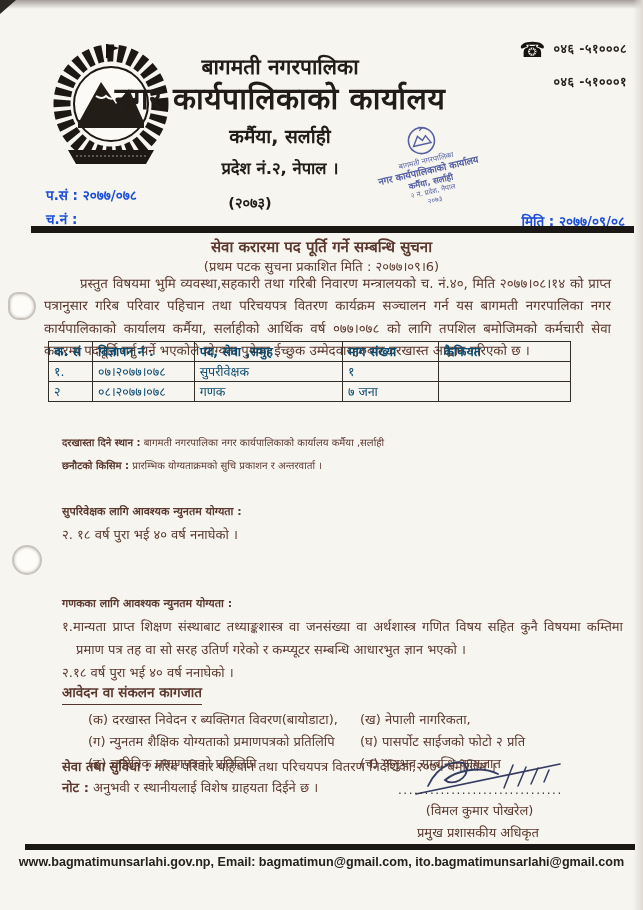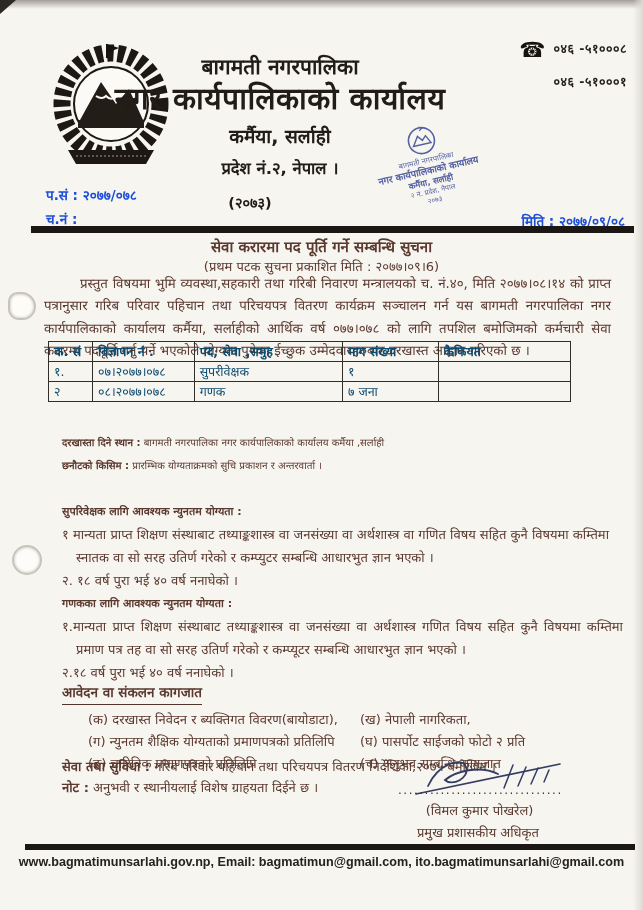--- a/index.html
+++ b/index.html
@@ -177,21 +177,20 @@
   </tbody>
     </table>
 
   <div class="abs details">
     <div><b>दरखास्ता दिने स्थान :</b> <span>बागमती नगरपालिका नगर कार्यपालिकाको कार्यालय कर्मैया ,सर्लाही</span></div>
     <div><b>छनौटको किसिम :</b> <span>प्रारम्भिक योग्यताक्रमको सुचि प्रकाशन र  अन्तरवार्ता ।</span></div>
   </div>
 
   <div class="abs qual qual-sup">
     <div class="qual-h">सुपरिवेक्षक लागि आवश्यक न्युनतम योग्यता :</div>
-    <div class="qual-item">१ मान्यता प्राप्त शिक्षण संस्थाबाट तथ्याङ्कशास्त्र वा जनसंख्या वा अर्थशास्त्र वा गणित विषय सहित कुनै विषयमा कम्तिमा स्नातक वा सो सरह उतिर्ण गरेको र कम्प्युटर सम्बन्धि आधारभुत ज्ञान भएको ।</div>
     <div class="qual-item">२. १८ वर्ष पुरा भई ४० वर्ष ननाघेको ।</div>
   </div>
 
   <div class="abs qual qual-gan">
     <div class="qual-h">गणकका लागि आवश्यक न्युनतम योग्यता :</div>
     <div class="qual-item">१.मान्यता  प्राप्त शिक्षण संस्थाबाट तथ्याङ्कशास्त्र वा जनसंख्या वा अर्थशास्त्र गणित विषय सहित कुनै विषयमा कम्तिमा प्रमाण पत्र तह वा सो सरह उतिर्ण गरेको र कम्प्यूटर सम्बन्धि आधारभुत ज्ञान भएको ।</div>
     <div class="qual-item">२.१८ वर्ष पुरा भई ४० वर्ष ननाघेको ।</div>
   </div>
 
   <div class="abs docs">

